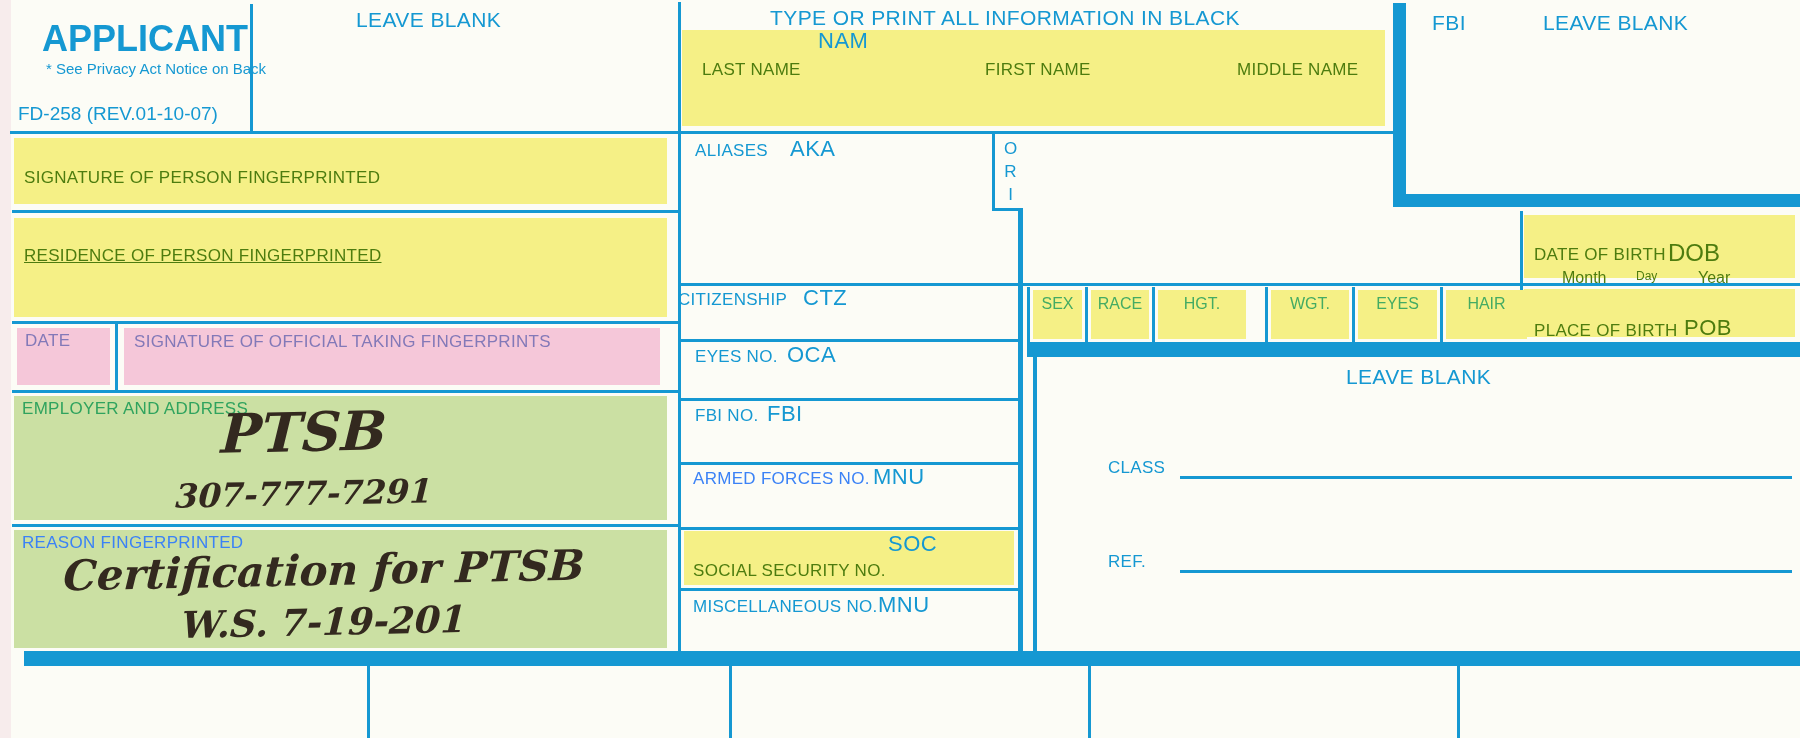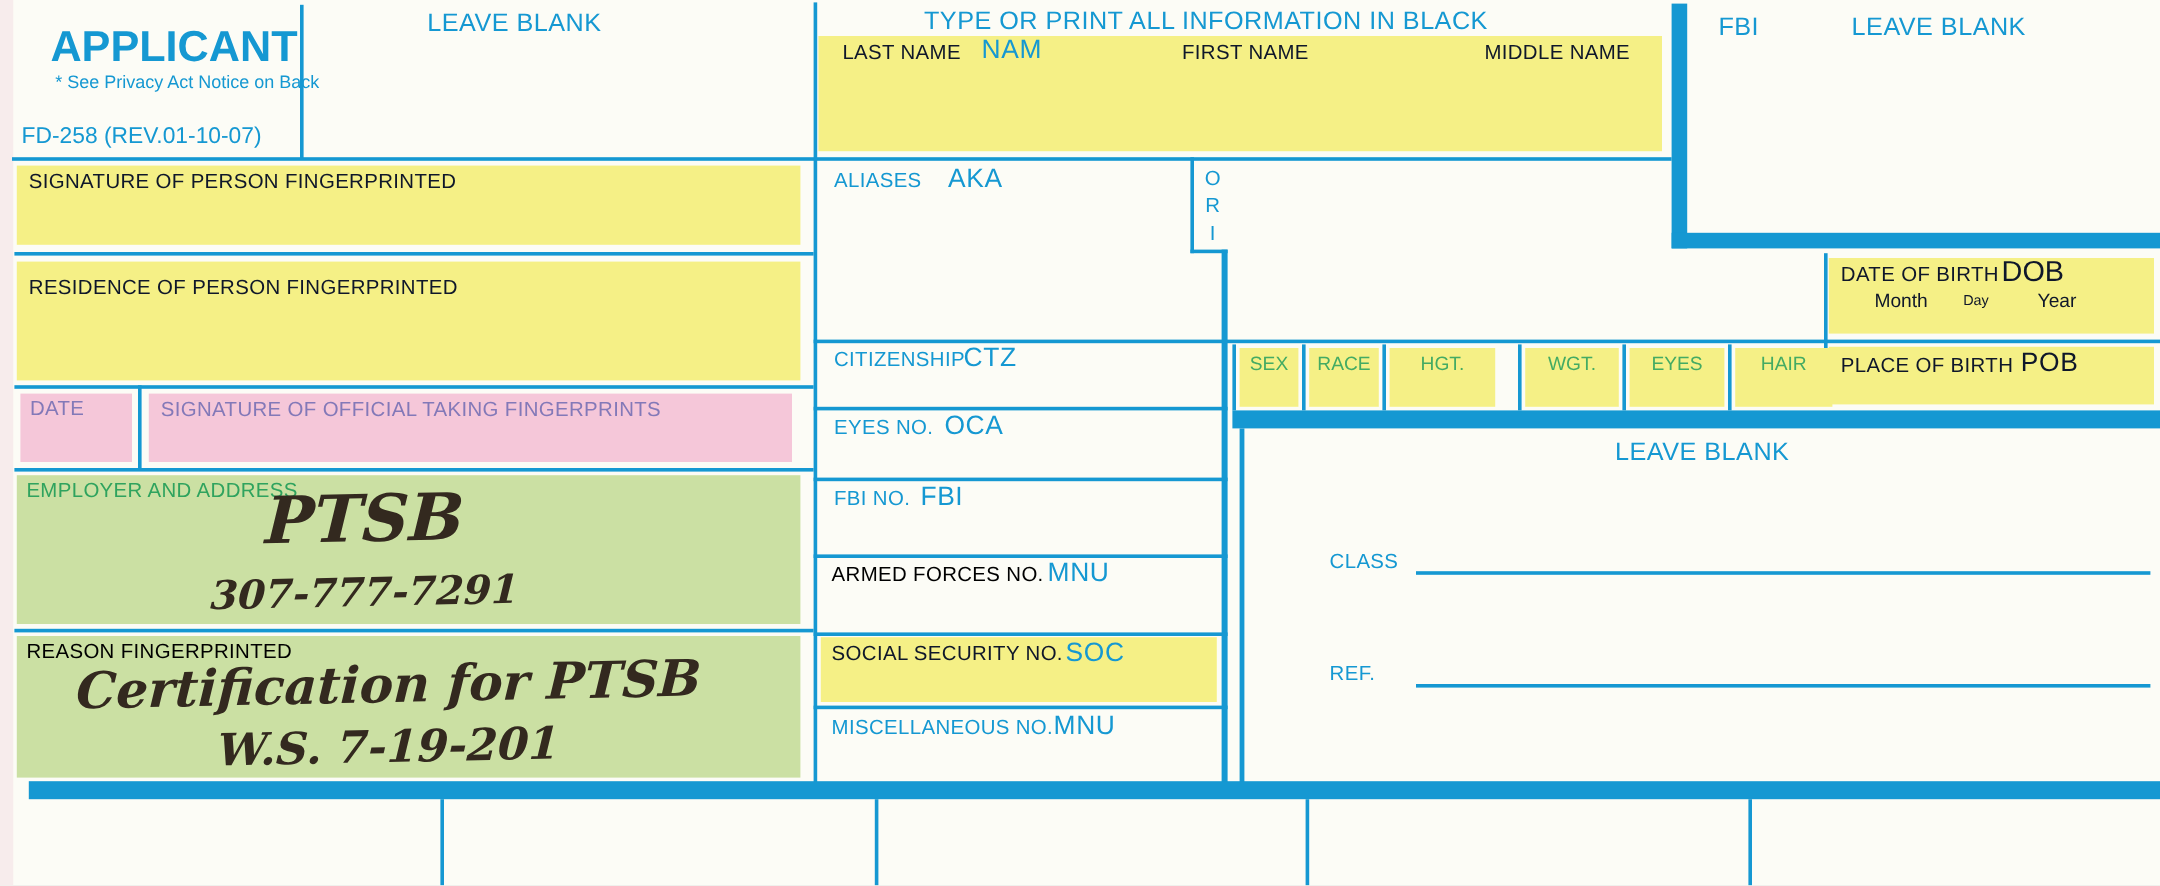--- a/index.html
+++ b/index.html
@@ -4,23 +4,23 @@
 <style>
   html,body{margin:0;padding:0;background:#e8e8e4;}
   .card{position:relative;width:1800px;height:738px;background:#fcfcf6;overflow:hidden;
         font-family:"Liberation Sans",sans-serif;}
   .abs{position:absolute;}
   .bl{background:#1598d2;}                 
   .ybox{background:#f5f086;}               
   .pbox{background:#f5c7d9;}               
   .gbox{background:#cbe0a3;}               
   .t-blue{color:#1598d2;}
-  .t-green{color:#0f172a;}
+  .t-green{color:#4d7c0f;margin-top:26px;}
   .t-dkgreen{color:#2fa35e;}
-  .t-teal{color:#000000;}
+  .t-teal{color:#3b82f6;}
   .t-purple{color:#8379b8;}
   .lbl{font-size:17px;letter-spacing:.3px;white-space:nowrap;}
   .code{font-size:22px;letter-spacing:.5px;white-space:nowrap;}
   .hdr{font-size:21px;letter-spacing:.4px;white-space:nowrap;}
   .script{font-family:"DejaVu Serif",serif;font-style:italic;font-weight:bold;
           color:#33291f;transform:rotate(-1.2deg) skewX(-4deg);text-align:center;white-space:nowrap;}
   .demcell{position:absolute;top:290px;height:49px;background:#f5f086;text-align:center;
            padding-top:5px;box-sizing:border-box;font-size:16px;color:#44ab63;}
   .ori-vert{writing-mode:vertical-lr;text-orientation:upright;letter-spacing:4px;
             font-size:17px;color:#1598d2;}
@@ -50,21 +50,21 @@
   <div class="abs t-green lbl" style="left:1237px;top:34px;">MIDDLE NAME</div>
 
   <div class="abs bl" style="left:1393px;top:3px;width:13px;height:204px;"></div>
   <div class="abs bl" style="left:1393px;top:194px;width:407px;height:13px;"></div>
 
   <div class="abs ybox" style="left:14px;top:138px;width:653px;height:66px;"></div>
   <div class="abs t-green lbl" style="left:24px;top:142px;">SIGNATURE OF PERSON FINGERPRINTED</div>
   <div class="abs bl" style="left:12px;top:210px;width:666px;height:3px;"></div>
 
   <div class="abs ybox" style="left:14px;top:218px;width:653px;height:99px;"></div>
-  <div class="abs t-green lbl" style="left:24px;top:230px;">RESIDENCE OF PERSON FINGERPRINTED</div>
+  <div class="abs t-green lbl" style="left:24px;top:220px;text-decoration:underline;">RESIDENCE OF PERSON FINGERPRINTED</div>
   <div class="abs bl" style="left:12px;top:321px;width:666px;height:3px;"></div>
 
   <div class="abs pbox" style="left:17px;top:328px;width:93px;height:57px;"></div>
   <div class="abs t-purple lbl" style="left:25px;top:331px;">DATE</div>
   <div class="abs bl" style="left:115px;top:321px;width:3px;height:70px;"></div>
   <div class="abs pbox" style="left:124px;top:328px;width:536px;height:57px;"></div>
   <div class="abs t-purple lbl" style="left:134px;top:332px;">SIGNATURE OF OFFICIAL TAKING FINGERPRINTS</div>
   <div class="abs bl" style="left:12px;top:390px;width:666px;height:3px;"></div>
 
   <div class="abs gbox" style="left:14px;top:396px;width:653px;height:124px;"></div>
@@ -86,21 +86,21 @@
 
   <div class="abs bl" style="left:992px;top:131px;width:3px;height:80px;"></div>
   <div class="abs bl" style="left:992px;top:208px;width:31px;height:3px;"></div>
   <div class="abs ori-vert" style="left:1000px;top:139px;">ORI</div>
   <div class="abs" style="left:1023px;top:134px;width:370px;height:149px;"></div>
   <div class="abs bl" style="left:1018px;top:208px;width:5px;height:444px;"></div>
 
   <div class="abs bl" style="left:678px;top:283px;width:1122px;height:3px;"></div>
 
   <div class="abs" style="left:681px;top:286px;width:337px;height:53px;"></div>
-  <div class="abs t-blue lbl" style="left:695px;top:290px;">CITIZENSHIP</div>
+  <div class="abs t-blue lbl" style="left:678px;top:290px;">CITIZENSHIP</div>
   <div class="abs t-blue code" style="left:803px;top:285px;">CTZ</div>
   <div class="abs bl" style="left:678px;top:339px;width:345px;height:3px;"></div>
 
   <div class="abs" style="left:681px;top:342px;width:337px;height:56px;"></div>
   <div class="abs t-blue lbl" style="left:695px;top:347px;">EYES NO.</div>
   <div class="abs t-blue code" style="left:787px;top:342px;">OCA</div>
   <div class="abs bl" style="left:678px;top:398px;width:345px;height:3px;"></div>
 
   <div class="abs" style="left:681px;top:401px;width:337px;height:61px;"></div>
   <div class="abs t-blue lbl" style="left:695px;top:406px;">FBI NO.</div>

